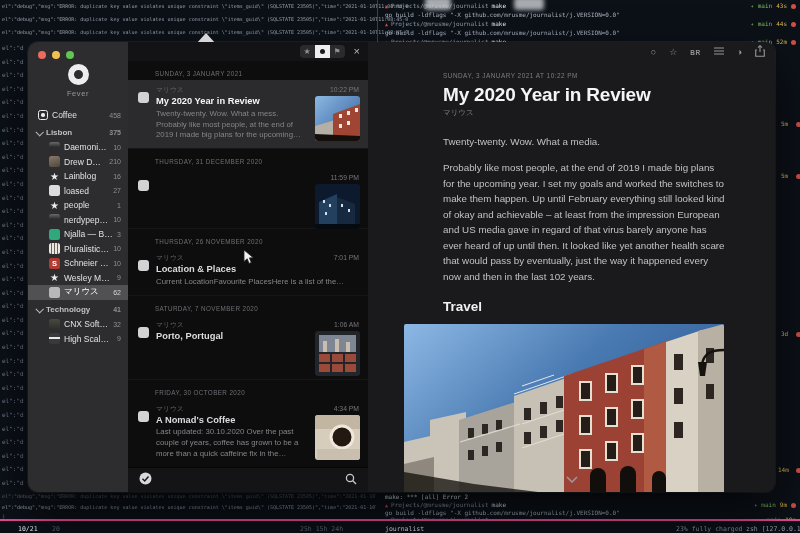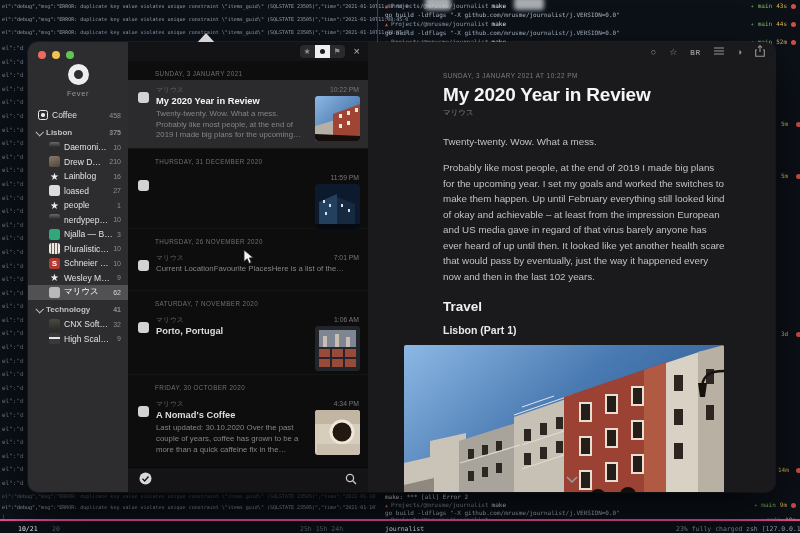--- a/index.html
+++ b/index.html
@@ -387,20 +387,21 @@
               </span>
             </div>
           </div>
 
           <div class="a-sec">
             <div class="a-date">THURSDAY, 26 NOVEMBER 2020</div>
             <div class="a-item">
               <span class="a-check"></span>
               <div class="a-main">
                 <div class="a-feed">マリウス</div>
+                <div class="a-title">Location &amp; Places</div>
                 <div class="a-snip" style="-webkit-line-clamp:1">Current LocationFavourite PlacesHere is a list of the places I would rate at…</div>
               </div>
               <span class="a-time">7:01 PM</span>
             </div>
           </div>
 
           <div class="a-sec">
             <div class="a-date">SATURDAY, 7 NOVEMBER 2020</div>
             <div class="a-item" style="min-height:52px">
               <span class="a-check"></span>
@@ -494,24 +495,23 @@
                   <polyline points="3,2.6 5,0.7 7,2.6"></polyline>
                 </g>
               </svg>
           </span>
         </div>
 
         <div class="reader-body">
           <div class="r-date">SUNDAY, 3 JANUARY 2021 AT 10:22 PM</div>
           <div class="r-title">My 2020 Year in Review</div>
           <div class="r-author">マリウス</div>
-          <p class="r-p">Twenty-twenty. Wow. What a mess.</p>
+          <p class="r-p">Twenty-twenty. Wow. What a media.</p>
           <p class="r-p">Probably like most people, at the end of 2019 I made big plans for the upcoming year. I set my goals and worked the switches to make them happen. Up until February everything still looked kind of okay and achievable – at least from the impression European and US media gave in regard of that virus barely anyone has ever heard of up until then. It looked like yet another health scare that would pass by eventually, just the way it happened every now and then in the last 102 years.</p>
           <div class="r-h2">Travel</div>
-          <div class="r-h3">Lisbon (Part 1)</div>
           <div class="r-photo">
             <svg width="320" height="172" viewBox="0 0 320 172" preserveAspectRatio="none">
               <defs>
                 <linearGradient id="sky" x1="0" y1="0" x2="1" y2="0.6">
                   <stop offset="0" stop-color="#8cb8e4"></stop>
                     <stop offset="0.5" stop-color="#4a7ab2"></stop>
                     <stop offset="1" stop-color="#2d5a94"></stop>
                 </linearGradient>
               </defs>
               <rect width="320" height="172" fill="url(#sky)"></rect>

